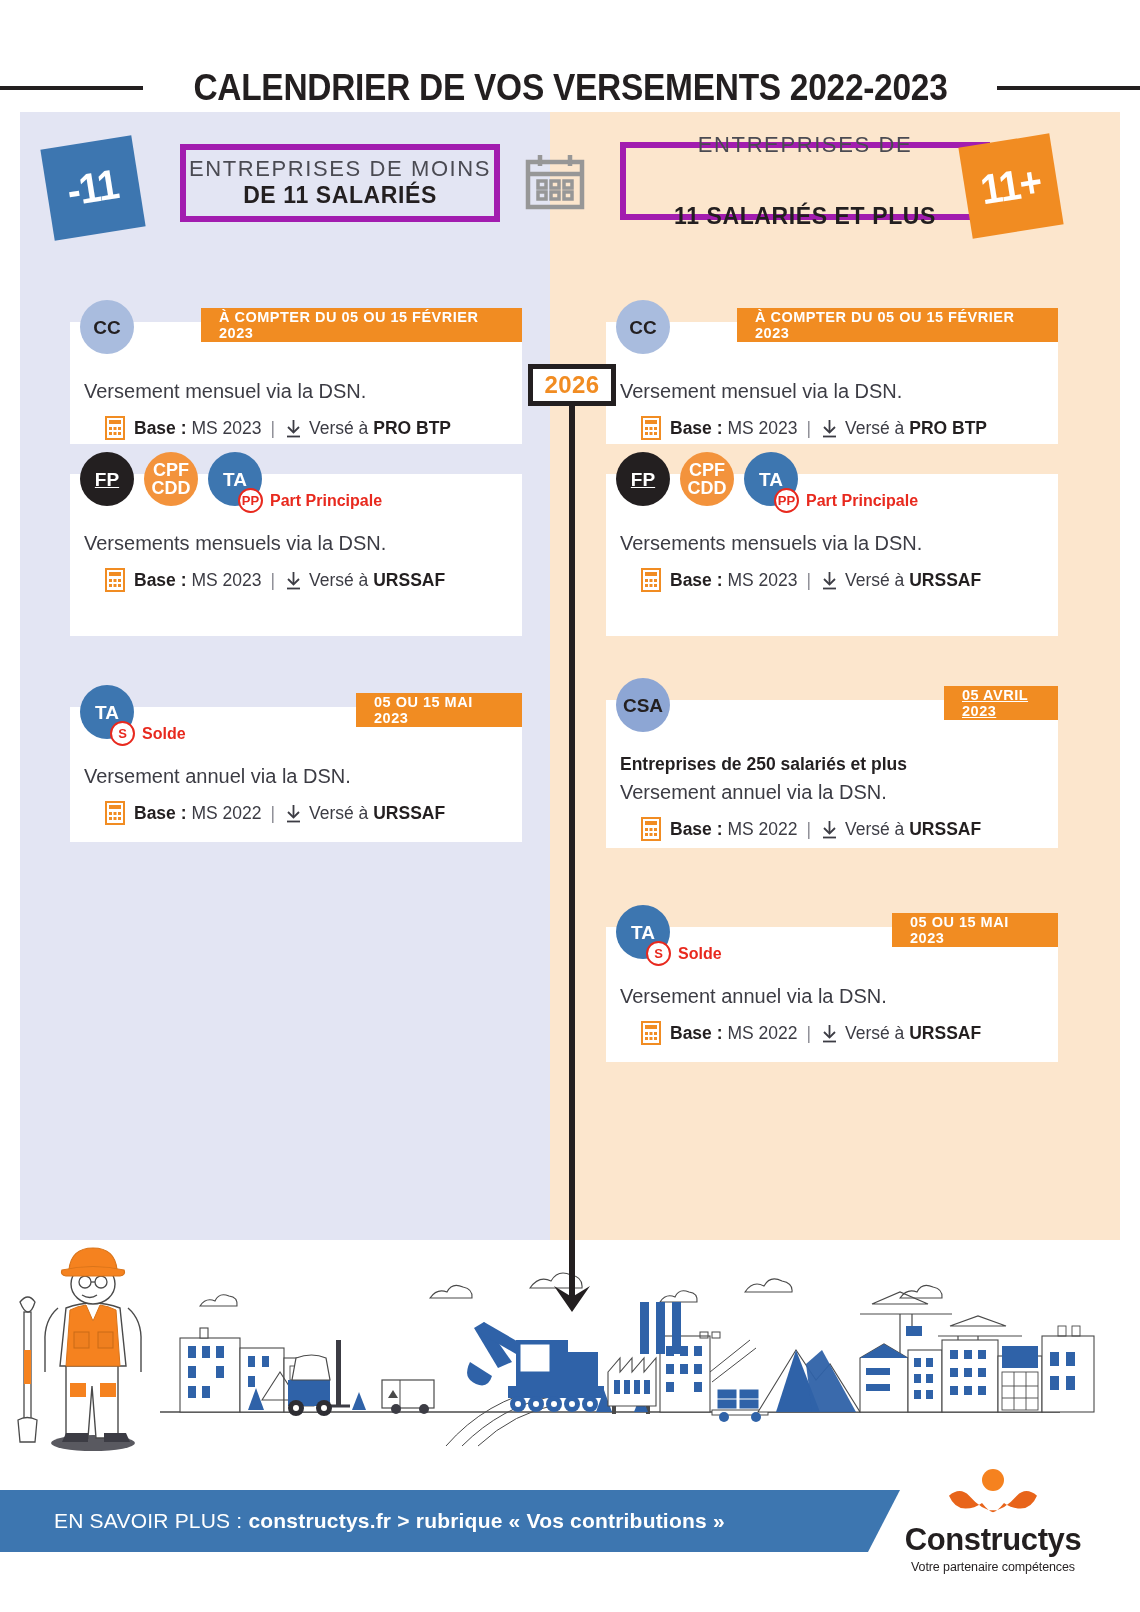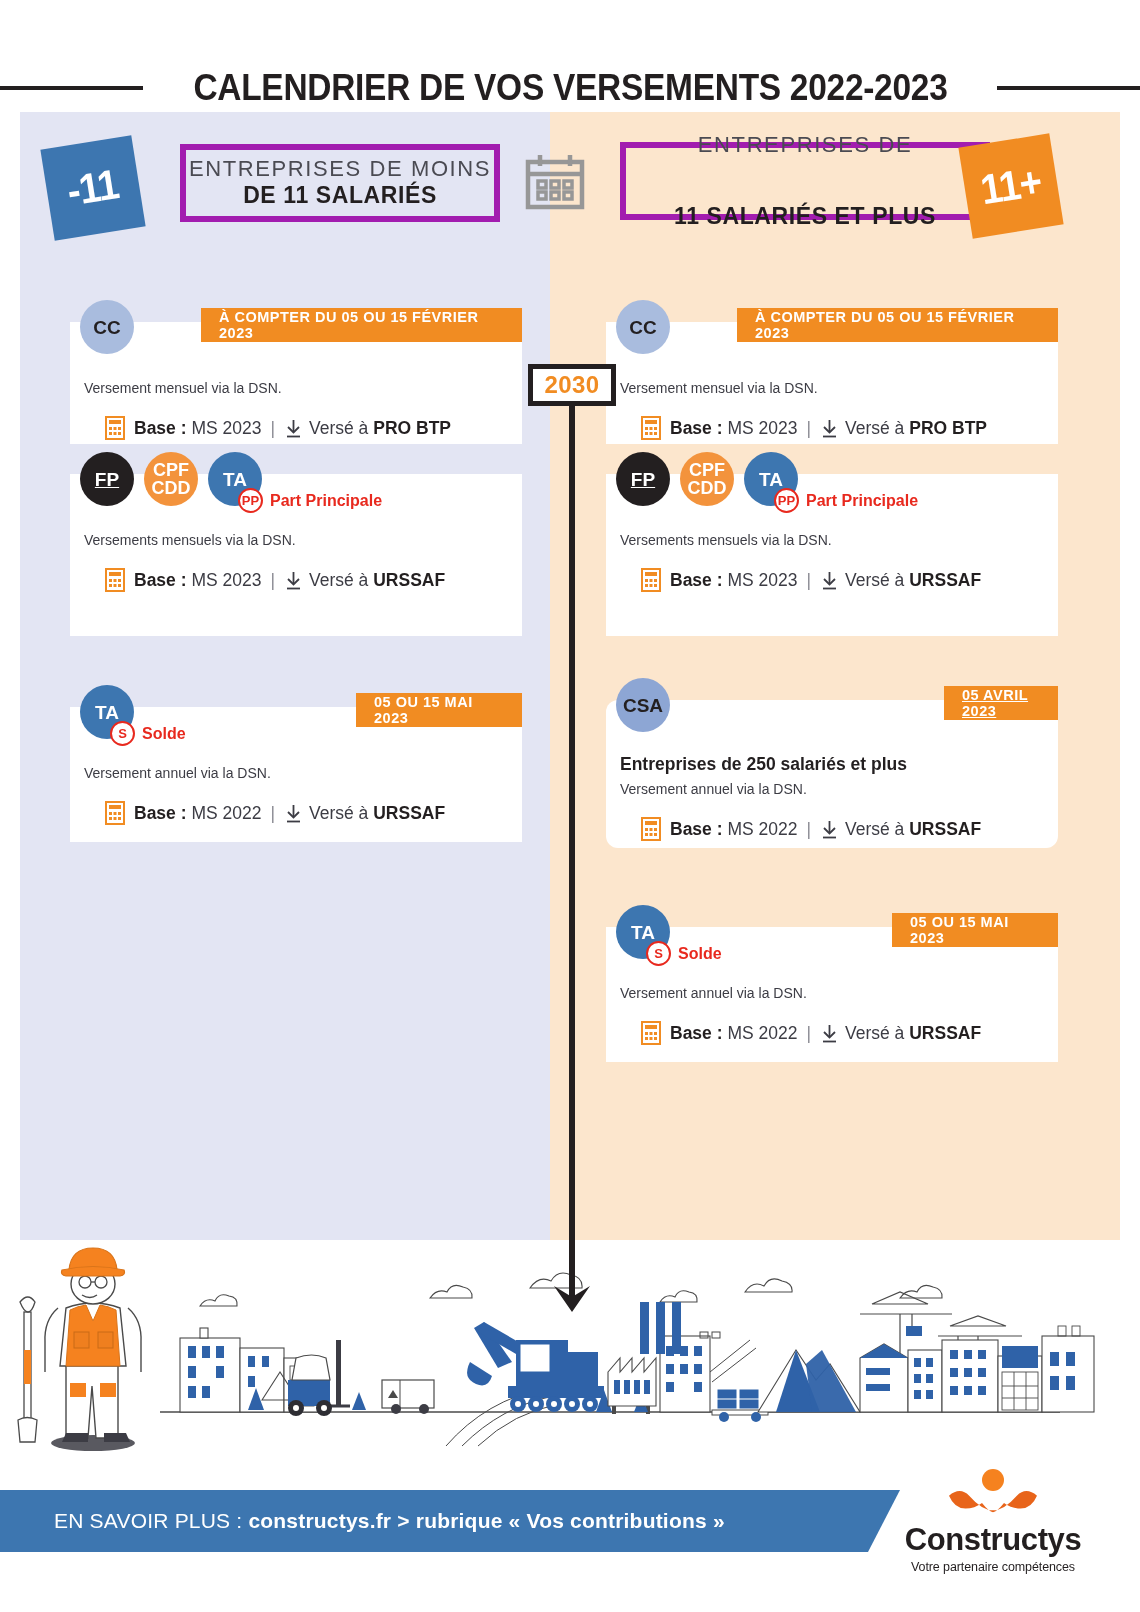--- a/index.html
+++ b/index.html
@@ -96,21 +96,21 @@
 
   .marker-row { position: absolute; display: flex; align-items: center; gap: 7px; z-index: 5; }
   .marker-ring {
     width: 25px; height: 25px; border-radius: 50%;
     border: 2.2px solid #e8291e; background: #fff; color: #e8291e;
     font-size: 13px; font-weight: 700;
     display: flex; align-items: center; justify-content: center;
   }
   .marker-label { color: #e8291e; font-size: 16px; font-weight: 700; }
 
-  .card-desc { position: absolute; font-size: 14px; color: #3c3c44; font-weight: 400; }
+  .card-desc { position: absolute; font-size: 20px; color: #3c3c44; font-weight: 400; }
   .card-bold { position: absolute; font-size: 17.5px; color: #231f20; font-weight: 700; }
 
   .base-row {
     position: absolute; display: flex; align-items: center;
     font-size: 17.5px; color: #3c3c44; white-space: nowrap; padding-left: 21px;
   }
   .base-row .calc-ico { width: 20px; height: 24px; margin-right: 9px; flex: none; }
   .base-row b { color: #231f20; font-weight: 700; }
   .base-sep { color: #8b8b93; margin: 0 9px; font-weight: 300; }
   .dl-ico { width: 19px; height: 19px; margin-right: 6px; }
@@ -186,21 +186,21 @@
     <div class="tilt-badge badge-11plus">
       <span>11+</span>
     </div>
 
     <div class="timeline"></div>
     <div class="timeline-arrow">
       <svg viewBox="0 0 42 34" width="42" height="34">
         <polygon points="3,2 21,28 39,2 21,13" fill="#231f20"></polygon>
       </svg>
     </div>
-    <div class="year-chip">2030</div>
+    <div class="year-chip">2026</div>
 
     <div class="card" style="left:50px; top:210px; width:452px; height:122px;">
       <div class="card-inner">
         <div class="chip-circle chip-cc" style="left:10px; top:-22px; width:54px; height:54px;">
           <span>CC</span>
         </div>
         <div class="date-banner" style="left:131px; top:-14px;">À COMPTER DU 05 OU 15 FÉVRIER 2023</div>
         <div class="card-desc" style="left:14px; top:58px;">Versement mensuel via la DSN.</div>
         <div class="base-row" style="left:14px; top:94px;">
           <svg class="calc-ico" viewBox="0 0 20 24">
@@ -382,21 +382,21 @@
             <line x1="9.5" y1="1" x2="9.5" y2="12" stroke="#3c3c44" stroke-width="1.8"></line>
             <polyline points="4,8 9.5,13.5 15,8" fill="none" stroke="#3c3c44" stroke-width="1.8"></polyline>
             <line x1="3" y1="17.5" x2="16" y2="17.5" stroke="#3c3c44" stroke-width="1.8"></line>
           </svg>
           <span>Versé à</span>&nbsp;
           <b>URSSAF</b>
         </div>
       </div>
     </div>
 
-    <div class="card" style="left:586px; top:588px; width:452px; height:148px;border-radius:12px;">
+    <div class="card" style="left:586px; top:588px; width:452px; height:148px;">
       <div class="card-inner">
         <div class="chip-circle chip-csa" style="left:10px; top:-22px; width:54px; height:54px;">
           <span>CSA</span>
         </div>
         <div class="date-banner" style="left:338px; top:-14px;text-decoration:underline;">05 AVRIL 2023</div>
         <div class="card-bold" style="left:14px; top:54px;text-align:right;">Entreprises de 250 salariés et plus</div>
         <div class="card-desc" style="left:14px; top:81px;">Versement annuel via la DSN.</div>
         <div class="base-row" style="left:14px; top:117px;">
           <svg class="calc-ico" viewBox="0 0 20 24">
             <rect x="1" y="1" width="18" height="22" fill="none" stroke="#f18c22" stroke-width="2"></rect>

